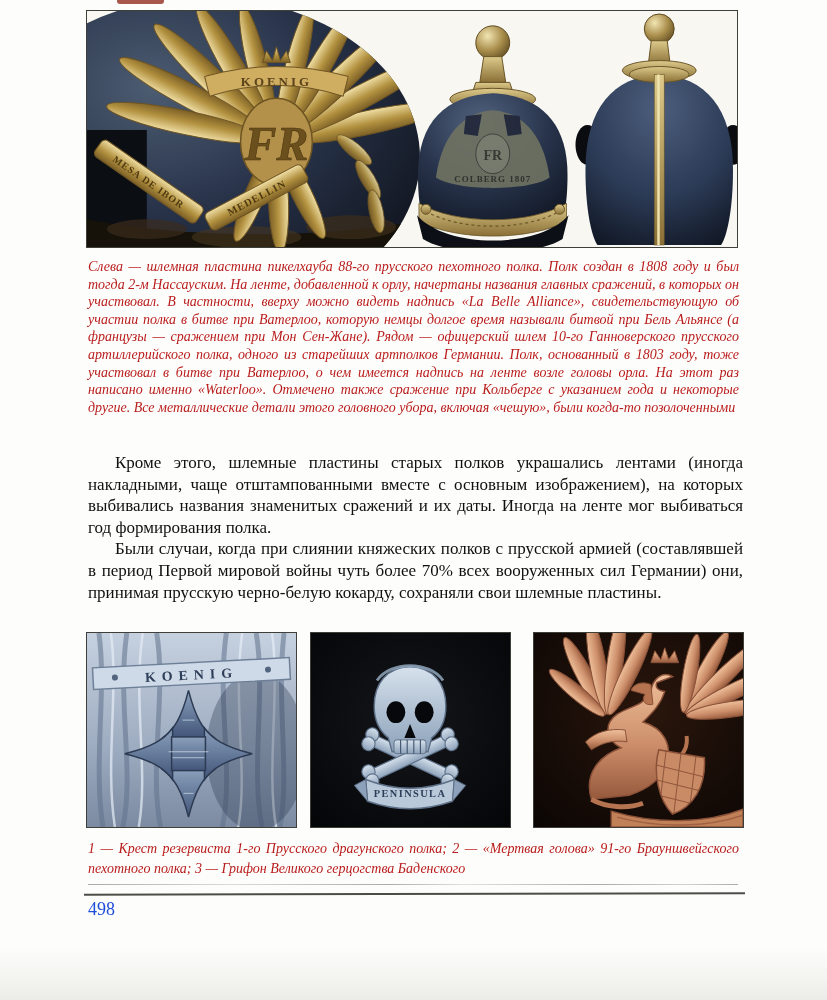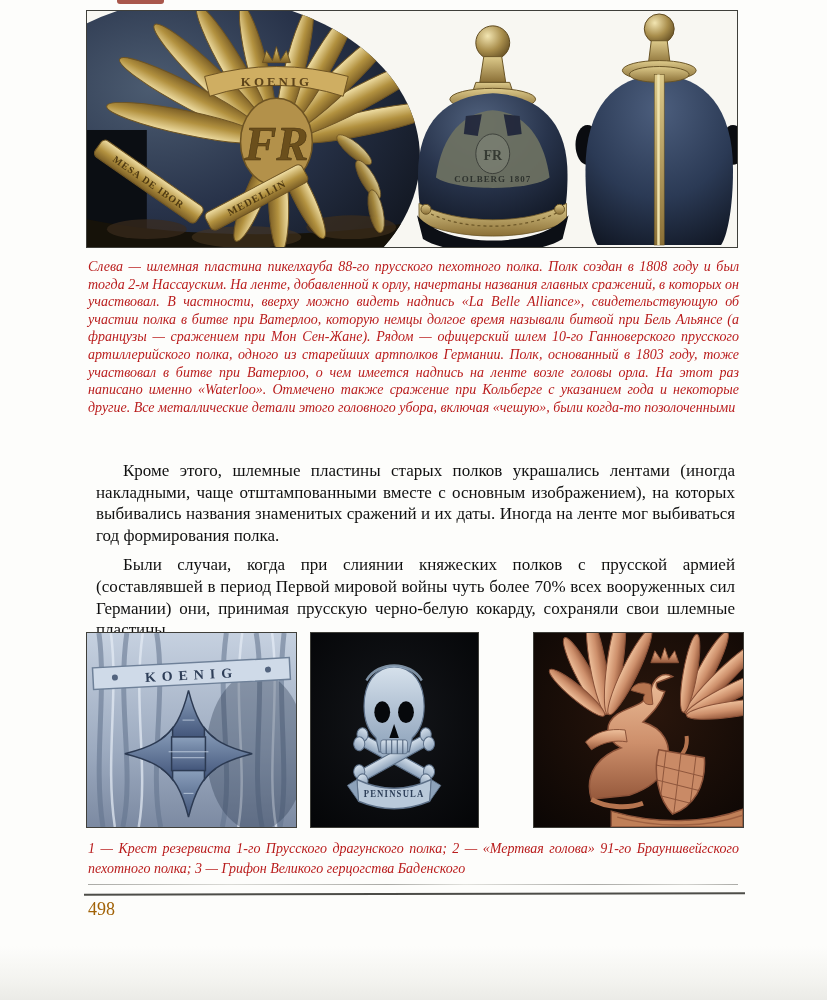--- a/index.html
+++ b/index.html
@@ -9,29 +9,29 @@
            border-radius:0 0 3px 3px;opacity:.85;}
   .photo{position:absolute;border:1.5px solid #3f3f3a;background:#f8f7f2;box-sizing:border-box;font-family:Liberation Serif, serif;}
   .photo-top{left:86px;top:10px;width:652px;height:238px;}
   .photo svg{display:block;width:100%;height:100%;}
   .caption{position:absolute;left:88px;width:651px;font-style:italic;font-size:14px;
            line-height:17.6px;text-align:justify;color:#b91c1c;}
   .caption-top{top:258px;}
   .caption-bottom{top:839px;line-height:19.5px;}
   .bodytext{position:absolute;left:88px;top:452px;width:655px;font-size:17px;
             line-height:21.6px;text-align:justify;color:#101010;}
-  .bodytext p{margin:8px;text-indent:27px;}
+  .bodytext p{margin:0;text-indent:27px;}
   .photo-b1{left:86px;top:632px;width:211px;height:196px;}
-  .photo-b2{left:310px;top:632px;width:169px;height:196px;}
+  .photo-b2{left:310px;top:632px;width:201px;height:196px;}
   .photo-b3{left:533px;top:632px;width:211px;height:196px;}
   .rule-light{position:absolute;left:88px;top:884px;width:650px;height:1px;opacity:.75;
       background:linear-gradient(90deg,#8f8f8a,#cfcfca 22%,#8f8f8a 46%,#d8d8d3 58%,#8f8f8a 78%,#c4c4bf 92%,#8f8f8a);}
   .rule-dark{position:absolute;left:84px;top:893px;width:661px;height:2px;background:#4d4d48;
       transform:rotate(-0.12deg);}
-  .page-number{position:absolute;left:88px;top:899px;font-size:18px;color:#a16207;}
+  .page-number{position:absolute;left:88px;top:899px;font-size:18px;color:#1d4ed8;}
   .bottom-band{position:absolute;left:0;top:946px;width:827px;height:54px;
       background:linear-gradient(180deg,rgba(240,240,236,0) 0%,rgba(236,236,231,.55) 60%,rgba(229,229,224,.75) 100%);}
 </style>
 </head>
 <body>
 
 <div class="page">
 
   <div class="red-tab"></div>
 

